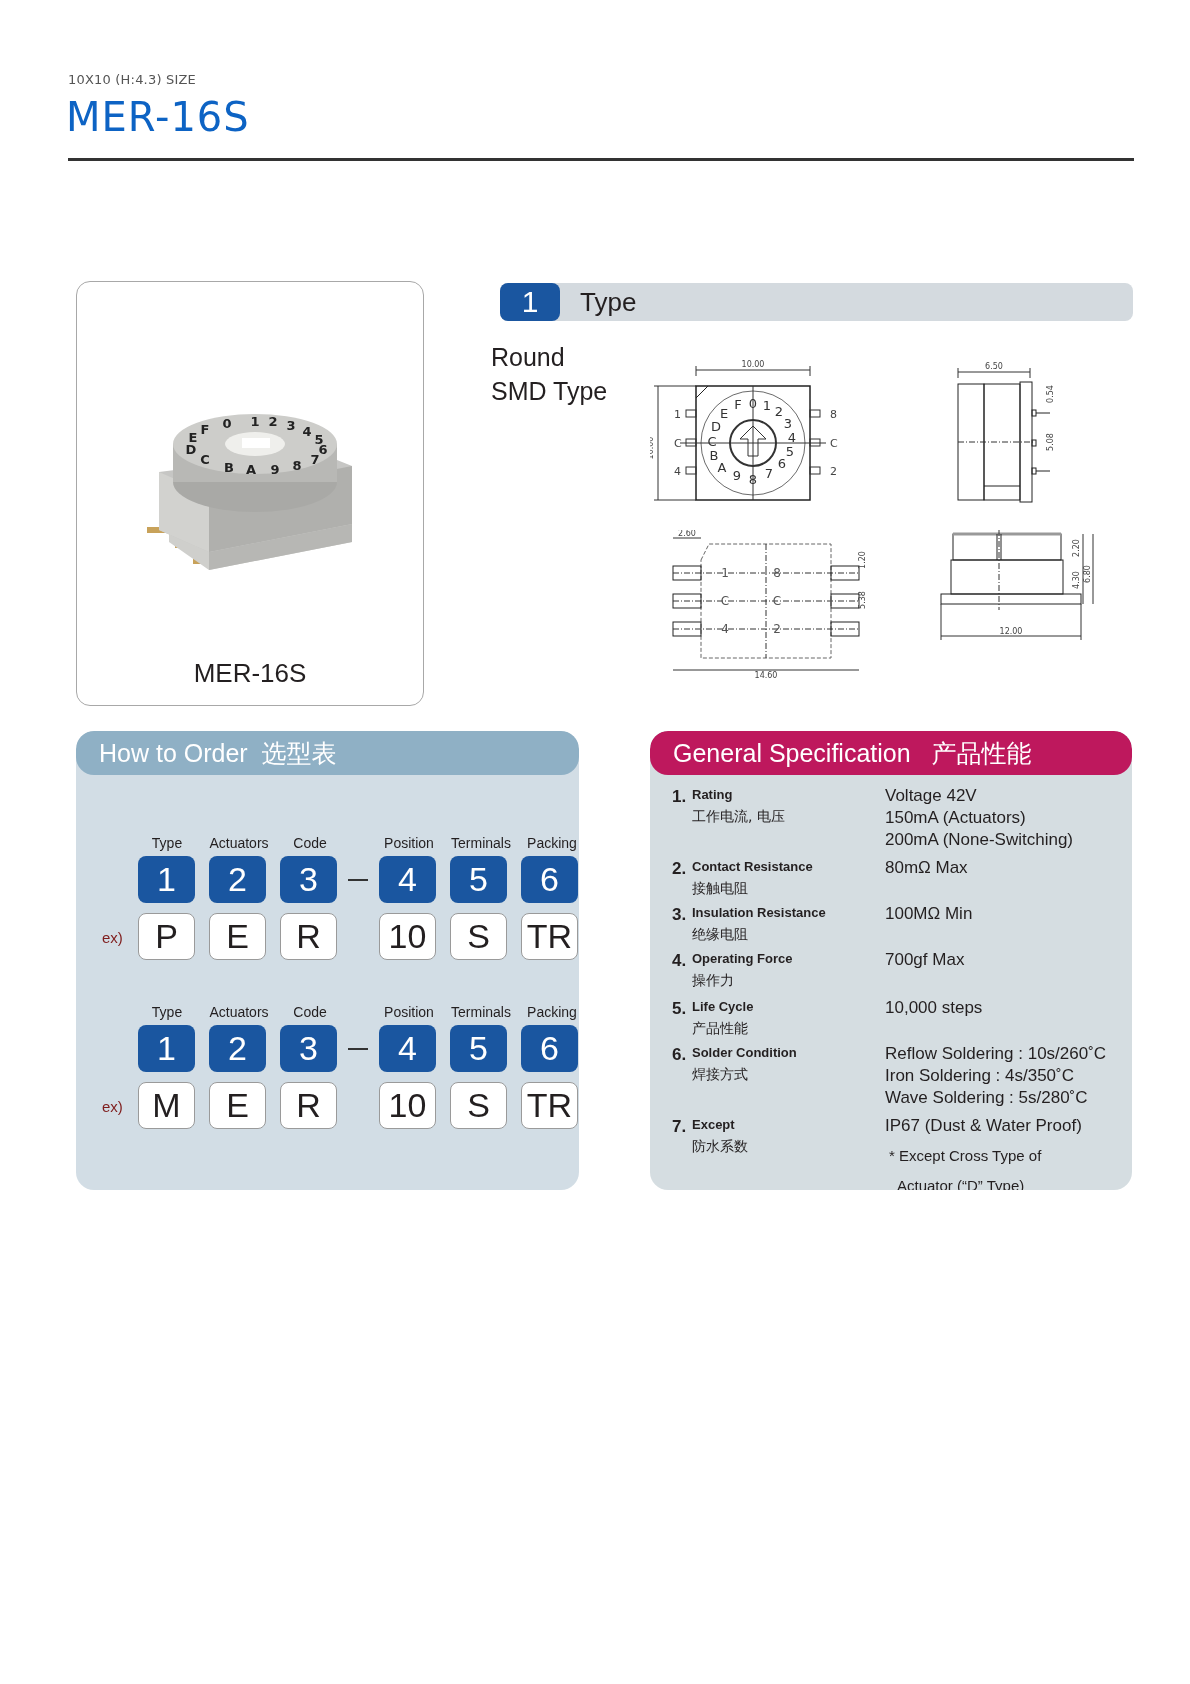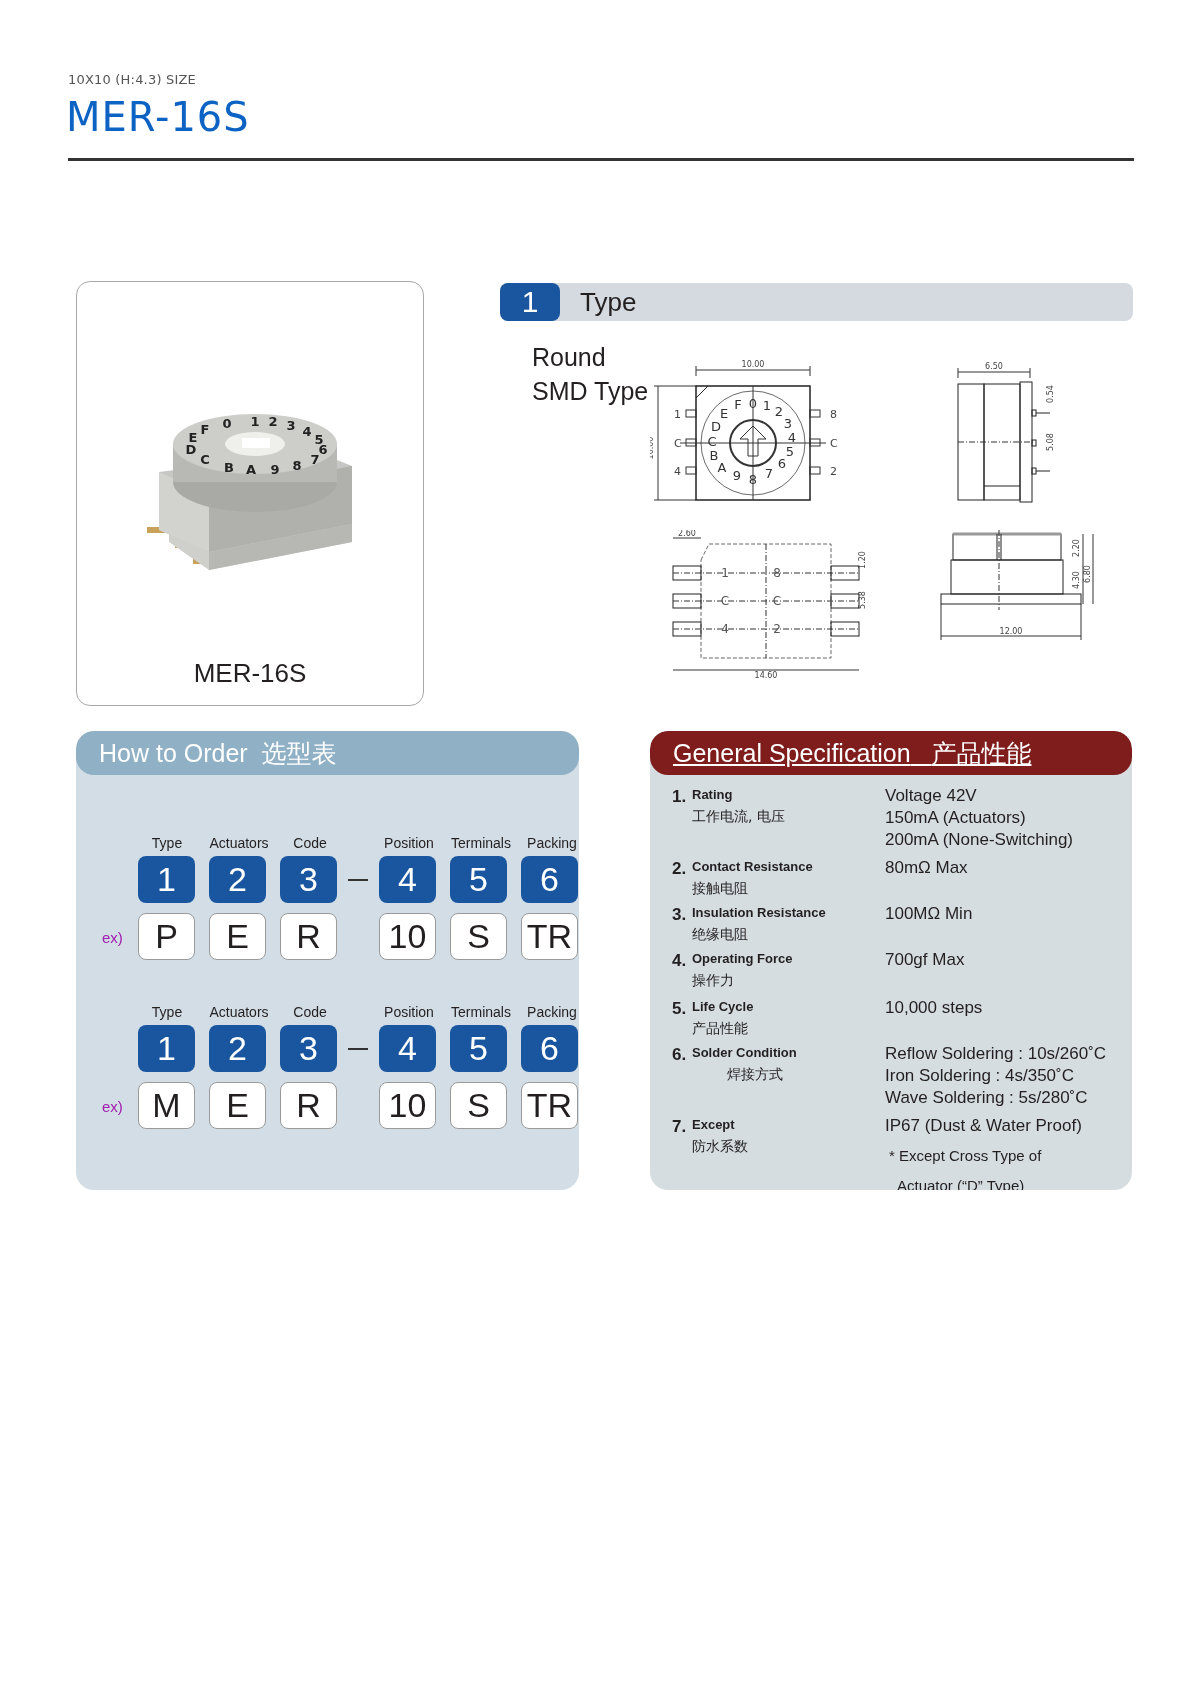--- a/index.html
+++ b/index.html
@@ -13,35 +13,35 @@
     
     .photo-card { position: absolute; left: 76px; top: 281px; width: 348px; height: 425px; border: 1.5px solid #a8a8a8; border-radius: 14px; background: #fff; }
     .photo-card .caption { position: absolute; left: 0; right: 0; bottom: 16px; text-align: center; font-size: 26px; color: #231f20; }
     .switch-photo { position: absolute; left: 70px; top: 120px; width: 220px; height: 180px; }
 
     
     .type-bar { position: absolute; left: 500px; top: 283px; width: 633px; height: 38px; background: #d4dadf; border-radius: 8px; }
     .type-num { position: absolute; left: 0; top: 0; width: 60px; height: 38px; background: #1a56a0; border-radius: 8px; color: #fff; font-size: 30px; text-align: center; line-height: 38px; }
     .type-label { position: absolute; left: 80px; top: 0; line-height: 38px; font-size: 26px; color: #231f20; }
 
-    .type-name { position: absolute; left: 532px; top: 340px; font-size: 25px; line-height: 34px; color: #231f20; }
+    .type-name { position: absolute; left: 491px; top: 340px; font-size: 25px; line-height: 34px; color: #231f20; }
 
     .drawing { position: absolute; }
     .drawing svg { display: block; }
 
     
     .panel { position: absolute; background: #d2dde5; border-radius: 18px; overflow: hidden; }
     .panel-head { position: absolute; left: 0; top: 0; right: 0; height: 44px; background: #8fb0c5; border-radius: 18px 18px 18px 18px; color: #fff; font-size: 25px; line-height: 44px; padding-left: 23px; }
-    .panel-spec .panel-head { background: #7f1d1d; text-decoration: underline; }
+    .panel-spec .panel-head { background: #be185d; }
     .panel-spec { background: #d5dde1; }
     .hdr { position: absolute; font-size: 14px; color: #231f20; text-align: center; width: 70px; }
     .blue-box { position: absolute; width: 57px; height: 47px; background: #1a56a0; border-radius: 8px; color: #fff; font-size: 34px; text-align: center; line-height: 47px; }
     .white-box { position: absolute; width: 57px; height: 47px; background: #fff; border: 1.5px solid #9a9a9a; border-radius: 8px; color: #231f20; font-size: 34px; text-align: center; line-height: 45px; }
     .dash { position: absolute; width: 20px; height: 1.5px; background: #333; }
-    .ex { position: absolute; font-size: 15px; color: #a21caf; }
+    .ex { position: absolute; font-size: 15px; color: #7f1d1d; }
 
     .spec-row { position: absolute; left: 0; width: 470px; }
     .spec-num { position: absolute; left: 22px; font-size: 17px; font-weight: bold; color: #231f20; }
     .spec-name { position: absolute; left: 42px; font-size: 13px; font-weight: bold; color: #231f20; white-space: nowrap; }
     .spec-cn { position: absolute; left: 42px; font-size: 14px; color: #231f20; white-space: nowrap; font-family: "DejaVu Sans", sans-serif; }
     .spec-val { position: absolute; left: 235px; font-size: 17px; color: #231f20; line-height: 22px; white-space: nowrap; }
     .spec-note { font-size: 15px; margin-top: 8px; }
   </style>
 </head>
 <body>
@@ -324,21 +324,21 @@
   <div class="spec-row" style="top:268px;">
     <div class="spec-num">5.</div>
     <div class="spec-name">Life Cycle</div>
     <div class="spec-cn" style="top:21px;">产品性能</div>
     <div class="spec-val" style="top:-2px;">10,000 steps</div>
   </div>
 
   <div class="spec-row" style="top:314px;">
     <div class="spec-num">6.</div>
     <div class="spec-name">Solder Condition</div>
-    <div class="spec-cn" style="top:21px;margin-left:35px;">焊接方式</div>
+    <div class="spec-cn" style="top:21px;">焊接方式</div>
     <div class="spec-val" style="top:-2px;">
       <div>Reflow Soldering : 10s/260˚C</div>
       <div>Iron Soldering : 4s/350˚C</div>
       <div>Wave Soldering : 5s/280˚C</div>
     </div>
   </div>
 
   <div class="spec-row" style="top:386px;">
     <div class="spec-num">7.</div>
     <div class="spec-name">Except</div>

